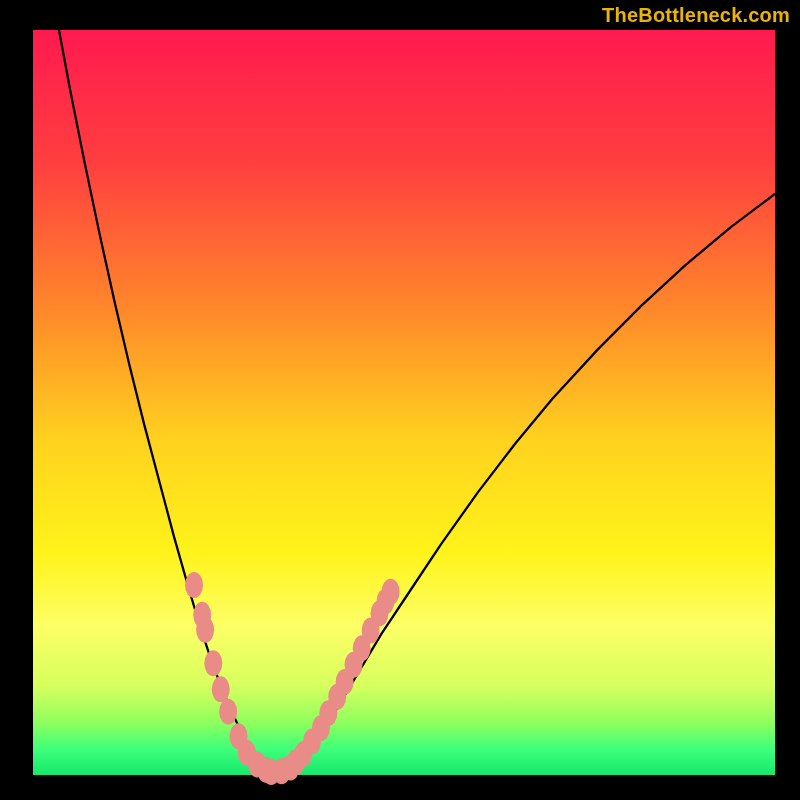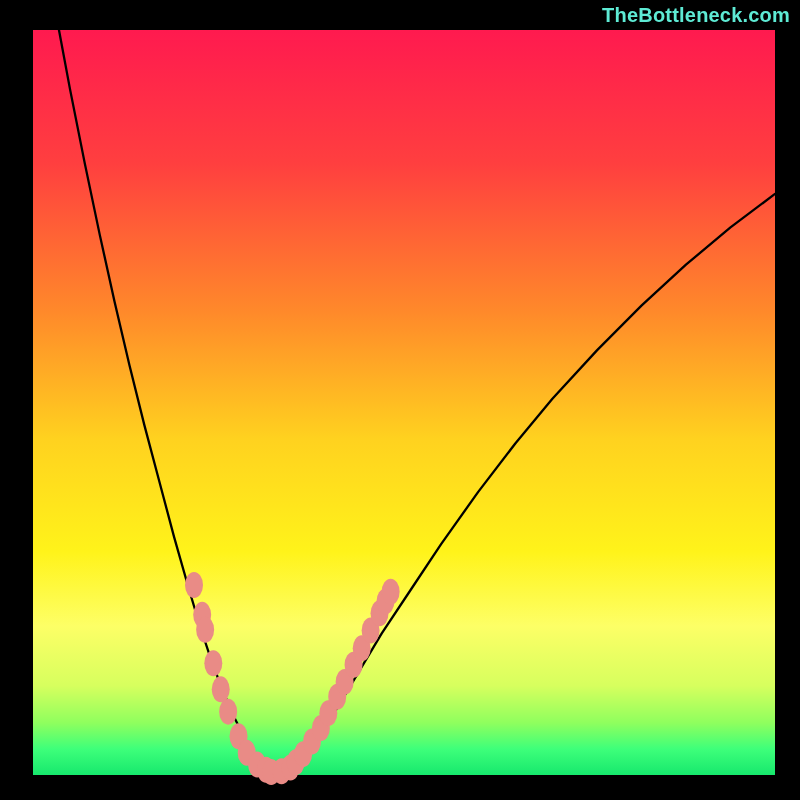--- a/index.html
+++ b/index.html
@@ -16,21 +16,21 @@
     left: 0;
     top: 0;
     width: 800px;
     height: 800px;
     background: #000;
   }
   .watermark {
     position: absolute;
     top: 4px;
     right: 10px;
-    color: #5eead4;
+    color: #eab308;
     font-size: 20px;
     font-weight: 600;
     letter-spacing: 0.2px;
     user-select: none;
   }
   svg {
     position: absolute;
     left: 0;
     top: 0;
   }

